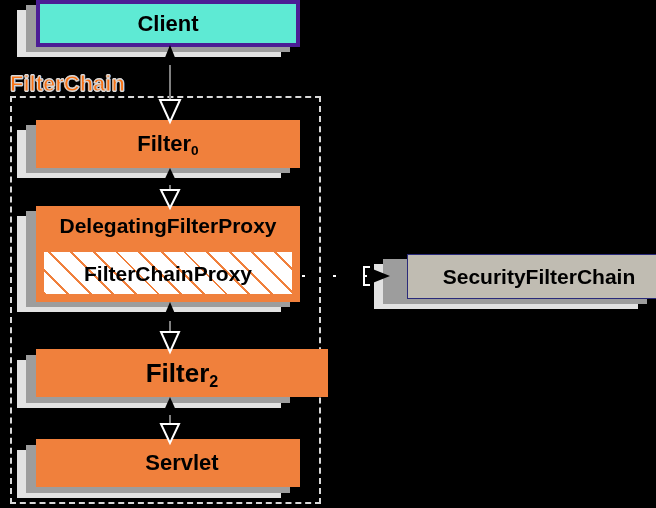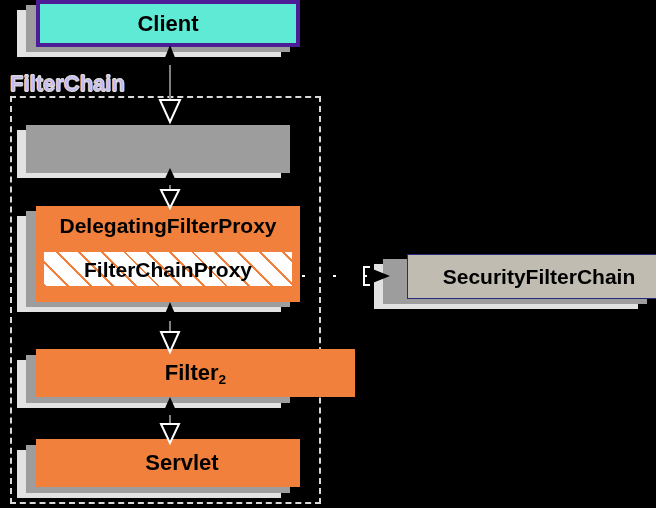--- a/index.html
+++ b/index.html
@@ -84,21 +84,21 @@
     box-sizing: border-box;
     border: 2px dashed #d9d9d9;
     background: transparent;
     z-index: 0;
   }
   #filterchain-label {
     position: absolute;
     z-index: 3;
     font-size: 22px;
     font-weight: bold;
-    color: #c4b5fd;
+    color: #f97316;
     letter-spacing: 0px;
     white-space: nowrap;
     -webkit-text-stroke: 1px #d9d9d9;
     text-shadow:
        1px 0 0 #5a7fb5, -1px 0 0 #c97b3a,
        0 1px 0 #d9d9d9, 0 -1px 0 #d9d9d9;
   }
 
   
   .connector {
@@ -120,35 +120,38 @@
   
   <div class="shadow-light" style="left:17px; top:10px; width:264px; height:47px;"></div>
   <div class="shadow-dark" style="left:26px; top:5px;  width:264px; height:47px;"></div>
   <div class="node fill-purple" style="left:36px; top:0px; width:264px; height:47px; font-size:22px;">
     <span class="node-label">Client</span>
   </div>
 
   
   <div class="shadow-light" style="left:17px; top:130px; width:264px; height:48px;"></div>
   <div class="shadow-dark" style="left:26px; top:125px; width:264px; height:48px;"></div>
+  <div class="node fill-orange" style="left:36px; top:120px; width:264px; height:48px; font-size:22px;">
+    <span class="node-label"><span>Filter</span><sub>0</sub></span>
+  </div>
 
   
   <div class="shadow-light" style="left:17px; top:216px; width:264px; height:96px;"></div>
   <div class="shadow-dark" style="left:26px; top:211px; width:264px; height:96px;"></div>
   <div class="node fill-orange" style="left:36px; top:206px; width:264px; height:96px; font-size:21px; align-items:flex-start; padding-top:8px;">
     <span class="node-label">DelegatingFilterProxy</span>
   </div>
-  <div class="hatch" style="left:44px; top:252px; width:248px; height:34px; font-size:21px;">
+  <div class="hatch" style="left:44px; top:252px; width:248px; height:42px; font-size:21px;">
     <span class="node-label">FilterChainProxy</span>
   </div>
 
   
   <div class="shadow-light" style="left:17px; top:360px; width:264px; height:48px;"></div>
   <div class="shadow-dark" style="left:26px; top:355px; width:264px; height:48px;"></div>
-  <div class="node fill-orange" style="left:36px; top:349px; width:319px; height:48px; font-size:22px;">
+  <div class="node fill-orange" style="left:36px; top:349px; width:292px; height:48px; font-size:26px;">
     <span class="node-label"><span>Filter</span><sub>2</sub></span>
   </div>
 
   
   <div class="shadow-light" style="left:17px; top:450px; width:264px; height:48px;"></div>
   <div class="shadow-dark" style="left:26px; top:445px; width:264px; height:48px;"></div>
   <div class="node fill-orange" style="left:36px; top:439px; width:264px; height:48px; font-size:22px;padding-left:28px;">
     <span class="node-label">Servlet</span>
   </div>
 

